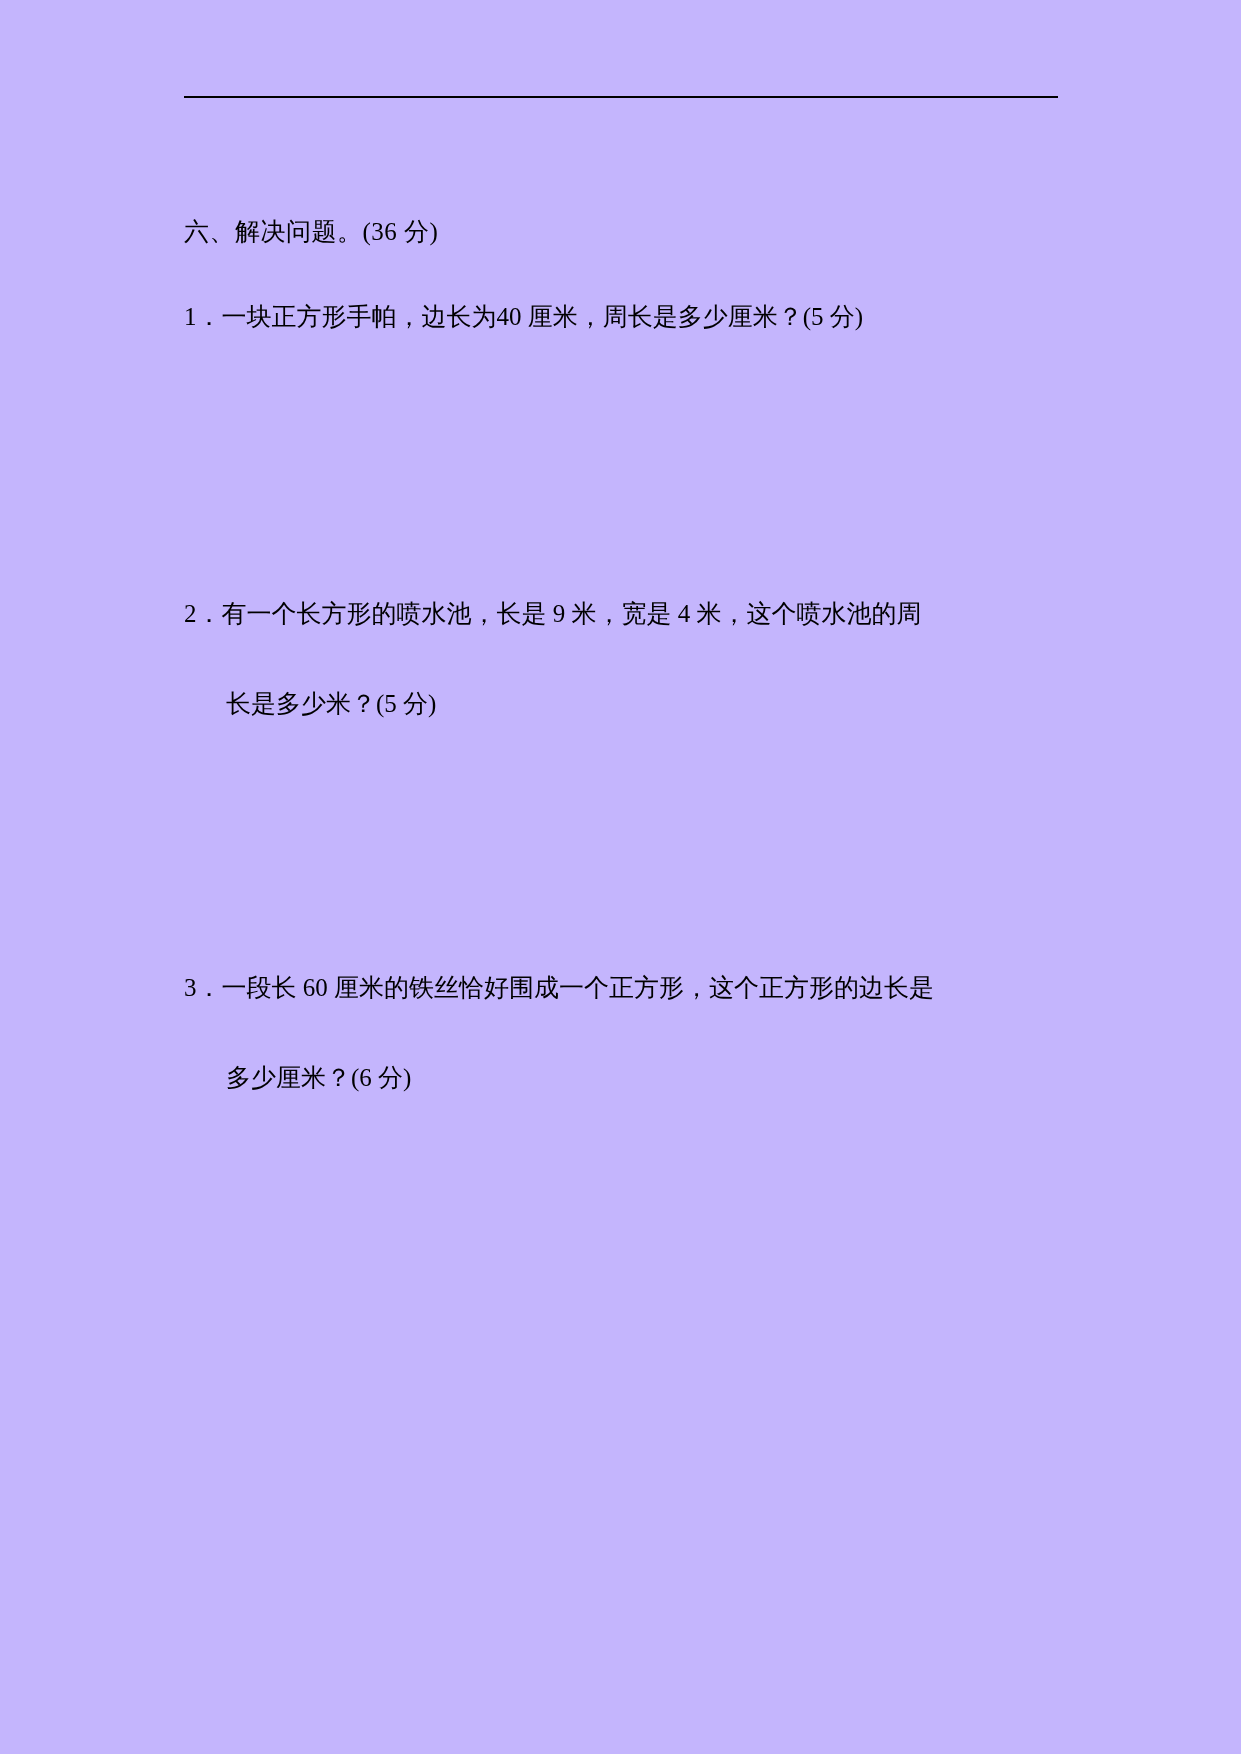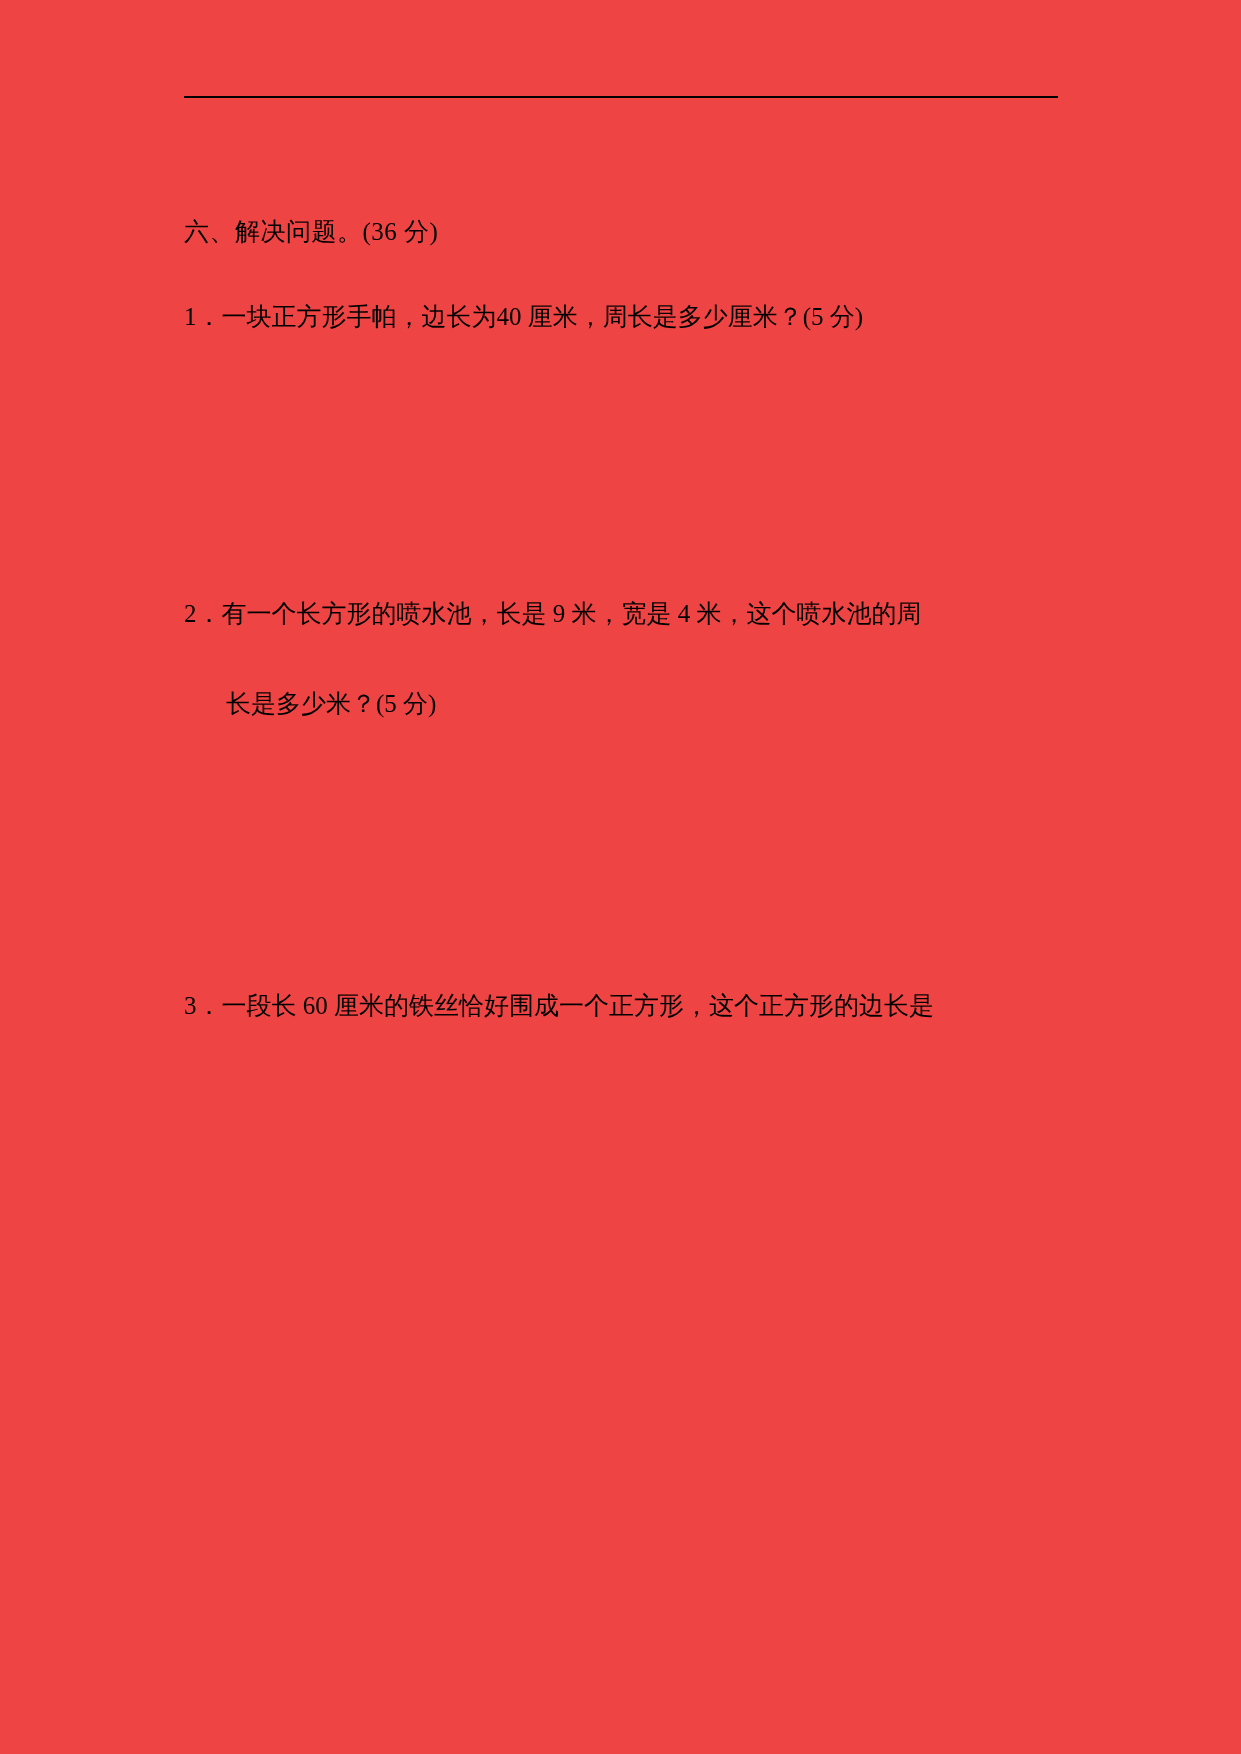--- a/index.html
+++ b/index.html
@@ -12,21 +12,21 @@
     height: 1754px;
     position: relative;
     font-family: "Liberation Serif", "DejaVu Serif", serif;
     color: #000000;
   }
   .page {
     position: absolute;
     inset: 0;
     width: 1241px;
     height: 1754px;
-    background: #ef4444;
+    background: #c4b5fd;
   }
   .top-rule {
     position: absolute;
     left: 184px;
     top: 96px;
     width: 874px;
     height: 0;
     border-top: 2px solid #000;
   }
   .content {
@@ -57,21 +57,21 @@
     display: inline;
     text-align: center;
   }
   .q-line2 {
     display: block;
     margin-left: 42px;
     margin-top: 46px;
   }
   #q1 { top: 295px; }
   #q2 { top: 592px; }
-  #q3 { top: 966px; margin-top: 18px; }
+  #q3 { top: 966px; }
 </style>
 </head>
 <body>
 
 <div class="page">
 
   <div class="top-rule"></div>
 
   <div class="content">
 
@@ -81,16 +81,17 @@
       <span class="num">1．</span><span class="body">一块正方形手帕，边长为40 厘米，周长是多少厘米？(5 分)</span>
     </div>
 
     <div class="q" id="q2">
       <span class="num">2．</span><span class="body">有一个长方形的喷水池，长是 9 米，宽是 4 米，这个喷水池的周</span>
       <span class="q-line2">长是多少米？(5 分)</span>
     </div>
 
     <div class="q" id="q3">
       <span class="num">3．</span><span class="body">一段长 60 厘米的铁丝恰好围成一个正方形，这个正方形的边长是</span>
+      <span class="q-line2">多少厘米？(6 分)</span>
     </div>
 
   </div>
 </div>
 
 </body></html>

